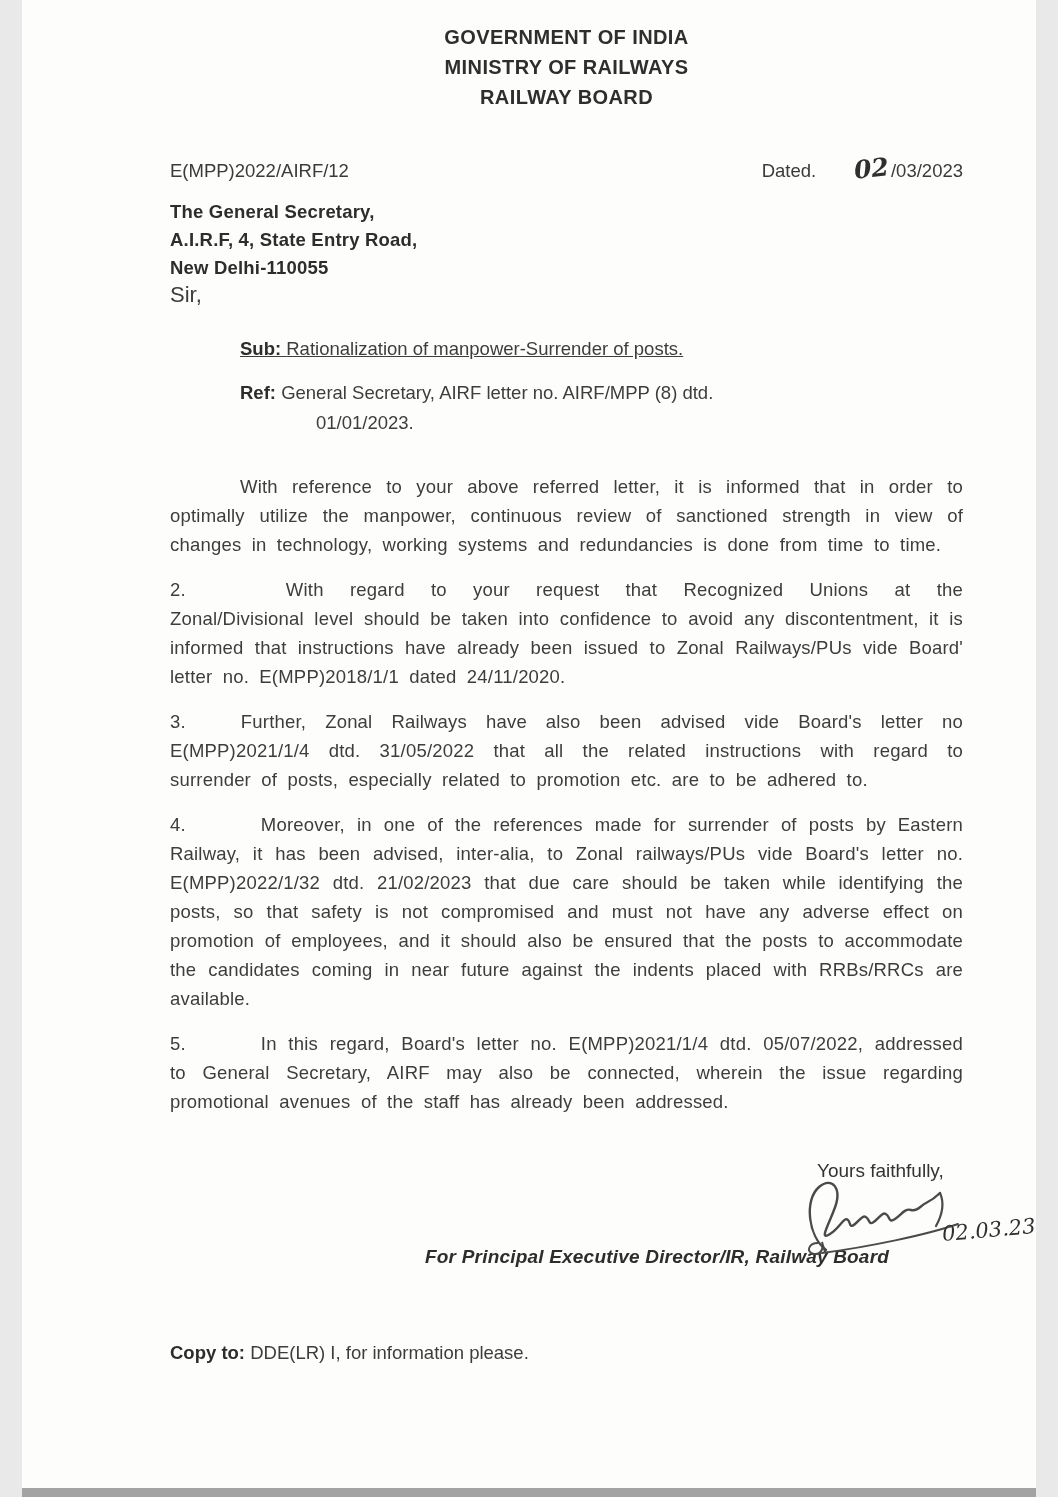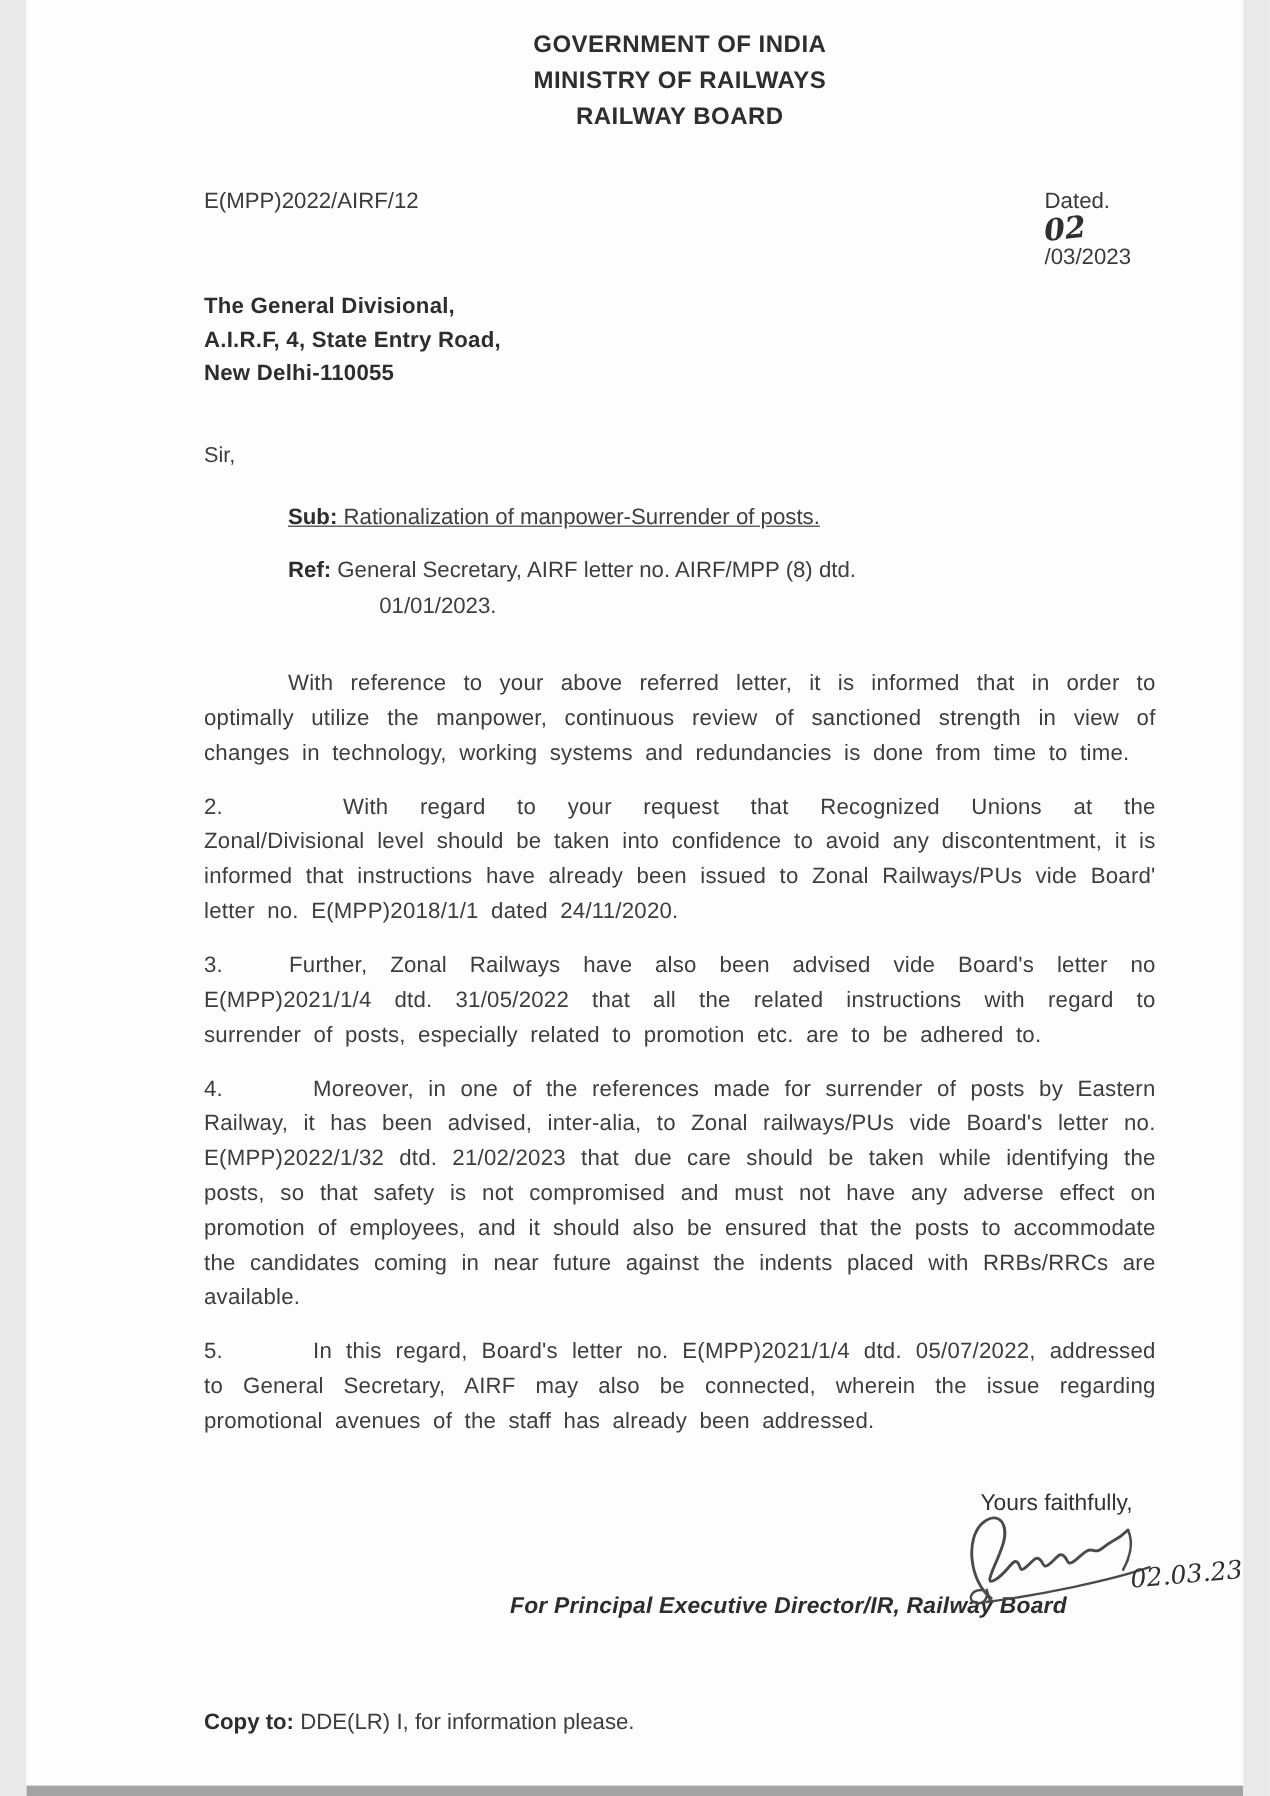--- a/index.html
+++ b/index.html
@@ -27,21 +27,21 @@
   }
 
   .ref-row {
     display: flex;
     justify-content: space-between;
     align-items: baseline;
     margin-top: 44px;
     font-size: 18.5px;
     color: #3a3a3a;
   }
-  .dated { display: inline-flex; align-items: baseline; flex-direction: column; }
+  .dated { display: inline-flex; align-items: baseline; }
   .dated-label { margin-right: 38px; }
   .handwriting {
     font-family: "DejaVu Serif", serif;
     font-style: italic;
     color: #2f2f2f;
   }
   .hw-day {
     display: inline-block;
     font-size: 25px;
     font-weight: bold;
@@ -52,21 +52,21 @@
 
   .addressee {
     margin-top: 16px;
     font-weight: bold;
     font-size: 18.5px;
     line-height: 28px;
     color: #2d2d2d;
     letter-spacing: 0.2px;
   }
 
-  .salutation { margin-top: 44px; font-size: 18px; }
+  .salutation { font-size: 22px; }
 
   .subject {
     margin-top: 30px;
     margin-left: 70px;
     font-size: 18.5px;
     text-decoration: underline;
   }
   .subject b, .refline b, .copy b { font-weight: bold; color: #2d2d2d; }
 
   .refline {
@@ -138,21 +138,21 @@
   <div class="ref-row">
     <span>E(MPP)2022/AIRF/12</span>
     <span class="dated">
       <span class="dated-label">Dated.</span>
       <span class="handwriting hw-day">02</span>
       <span>/03/2023</span>
     </span>
   </div>
 
   <div class="addressee">
-    <div>The General Divisional,</div>
+    <div>The General Secretary,</div>
     <div>A.I.R.F, 4, State Entry Road,</div>
     <div>New Delhi-110055</div>
   </div>
 
   <div class="salutation">Sir,</div>
 
   <div class="subject">
     <b>Sub:</b>
     <span>Rationalization of manpower-Surrender of posts.</span>
   </div>

